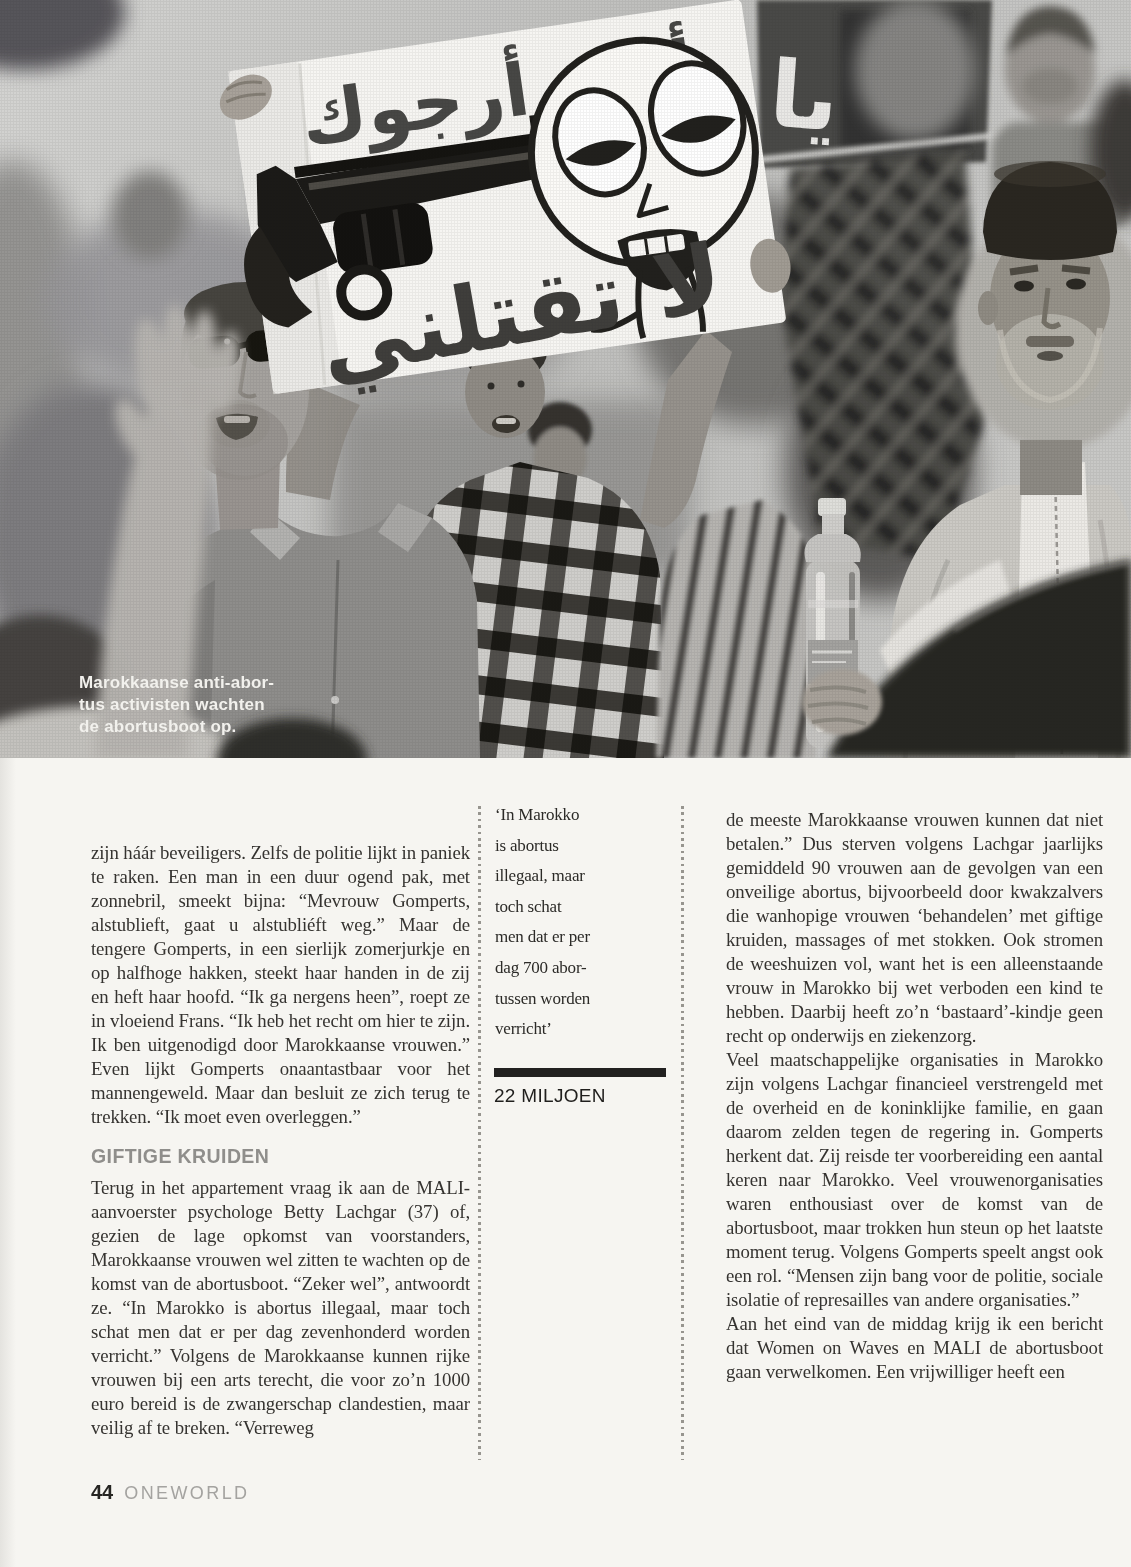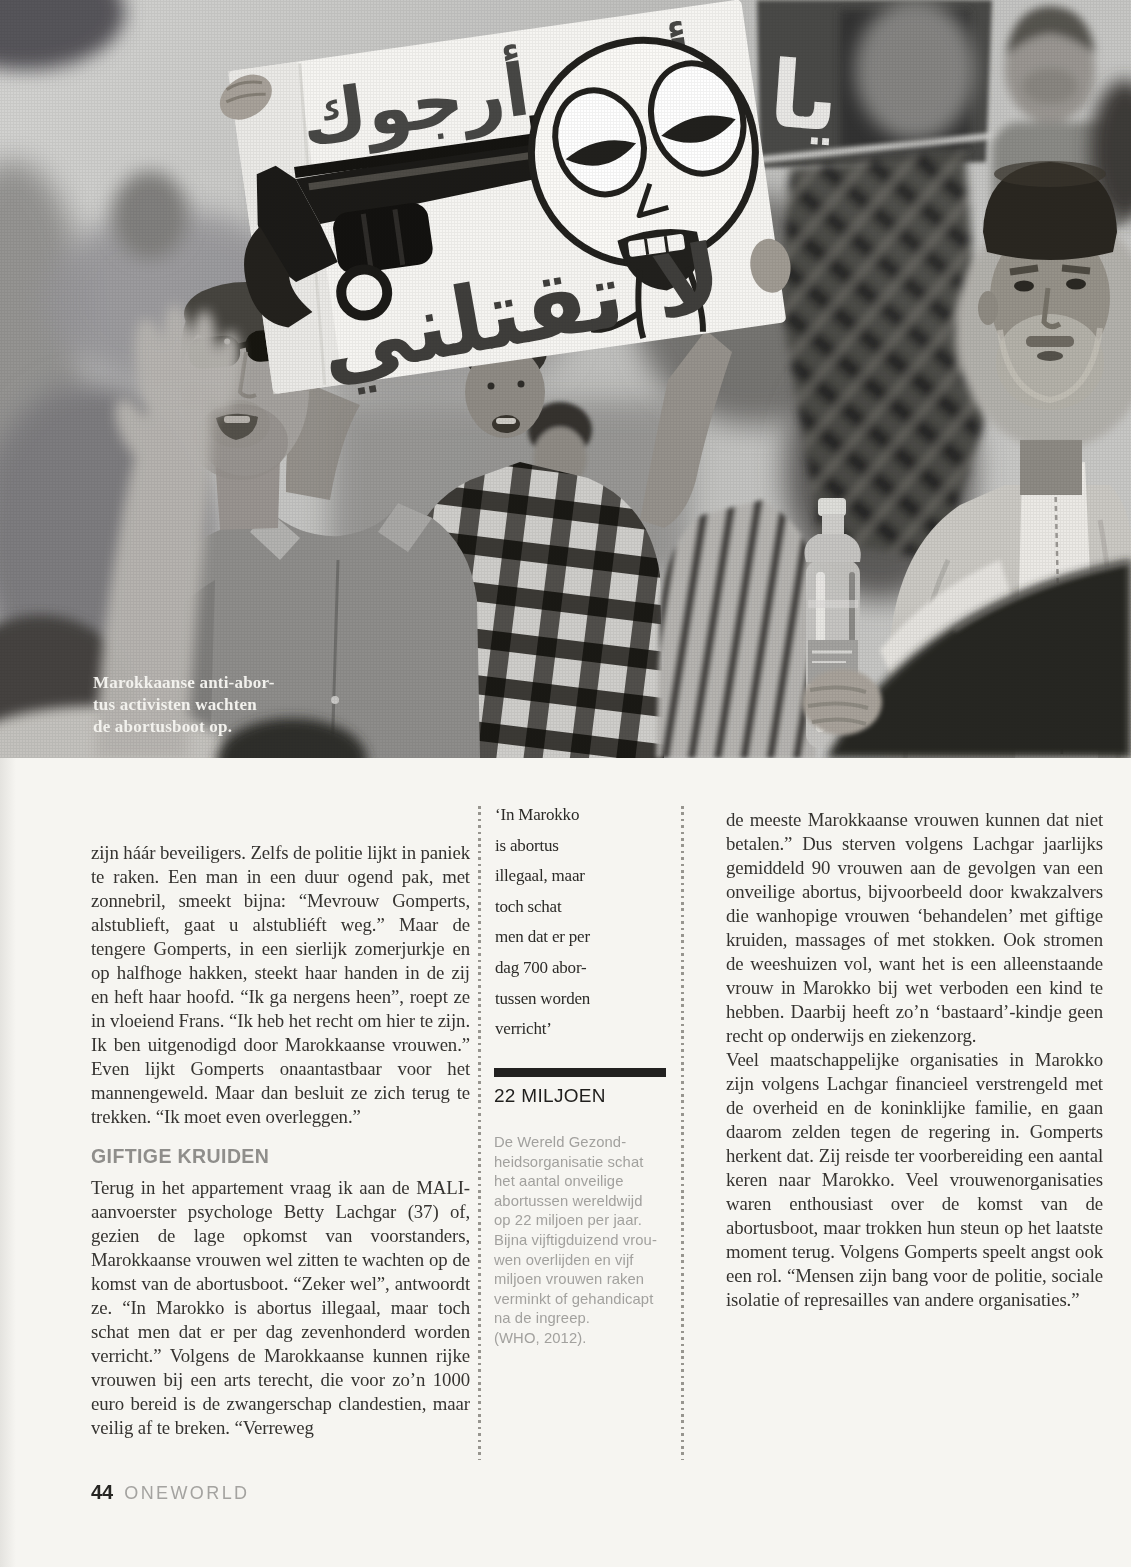--- a/index.html
+++ b/index.html
@@ -7,22 +7,22 @@
         font-family:"Liberation Serif",serif;overflow:hidden;}
   .page::before{content:"";position:absolute;left:0;top:758px;bottom:0;width:16px;
         background:linear-gradient(to right,rgba(70,68,64,.10),rgba(70,68,64,0));pointer-events:none;z-index:5;}
 
   
   .photo{position:absolute;left:0;top:0;width:1131px;height:758px;}
   .photo svg{display:block;}
   .photo::after{content:"";position:absolute;inset:0;pointer-events:none;
         background-image:radial-gradient(rgba(25,24,22,.06) 1px,transparent 1.35px);
         background-size:3px 3px;}
-  .caption{position:absolute;left:93px;top:672px;z-index:3;
-        font-family:Liberation Serif, serif;font-weight:bold;
+  .caption{position:absolute;left:79px;top:672px;z-index:3;
+        font-family:Liberation Sans, sans-serif;font-weight:bold;
         font-size:17px;line-height:21.8px;letter-spacing:.2px;color:#f2f1ed;white-space:pre-line;}
 
   
   .col{position:absolute;top:808px;text-align:justify;color:#353330;
        font-size:18.8px;line-height:24px;letter-spacing:-0.1px;hyphens:auto;}
   .col p{margin:0;}
   #col1{left:91px;width:379px;margin-top:33px;}
   #col3{left:726px;width:377px;}
   .subhead{font-family:"Liberation Sans",sans-serif;font-weight:bold;color:#8f8e8b;
        font-size:19.5px;letter-spacing:.4px;margin:15px 0 8px 0;text-align:left;}
@@ -287,37 +287,27 @@
   <div class="pullquote">‘In Marokko
 is abortus
 illegaal, maar
 toch schat
 men dat er per
 dag 700 abor-
 tussen worden
 verricht’</div>
   <div class="statbar"></div>
   <div class="stathead">22 MILJOEN</div>
-  <div class="stattext">De Wereld Gezond-
-heidsorganisatie schat
-het aantal onveilige
-abortussen wereldwijd
-op 22 miljoen per jaar.
-Bijna vijftigduizend vrou-
-wen overlijden en vijf
-miljoen vrouwen raken
-verminkt of gehandicapt
-na de ingreep.
-(WHO, 2012).</div>
 
   <div class="divider" id="div2"></div>
 
   <div class="col" id="col3">
     <p>de meeste Marokkaanse vrouwen kunnen dat niet betalen.” Dus sterven volgens Lachgar jaarlijks gemiddeld 90 vrouwen aan de gevolgen van een onveilige abortus, bijvoorbeeld door kwakzalvers die wanhopige vrouwen ‘behandelen’ met giftige kruiden, massages of met stokken. Ook stromen de weeshuizen vol, want het is een alleenstaande vrouw in Marokko bij wet verboden een kind te hebben. Daarbij heeft zo’n ‘bastaard’-kindje geen recht op onderwijs en ziekenzorg.</p>
     <p>Veel maatschappelijke organisaties in Marokko zijn volgens Lachgar financieel verstrengeld met de overheid en de koninklijke familie, en gaan daarom zelden tegen de regering in. Gomperts herkent dat. Zij reisde ter voorbereiding een aantal keren naar Marokko. Veel vrouwenorganisaties waren enthousiast over de komst van de abortusboot, maar trokken hun steun op het laatste moment terug. Volgens Gomperts speelt angst ook een rol. “Mensen zijn bang voor de politie, sociale isolatie of represailles van andere organisaties.”</p>
+    <p>Aan het eind van de middag krijg ik een bericht dat Women on Waves en MALI de abortusboot gaan verwelkomen. Een vrijwilliger heeft een</p>
   </div>
 
   <div class="footer">
     <span class="pagenum">44</span>
     <span class="mag">ONEWORLD</span>
   </div>
 
 </div>
 
 </body></html>

